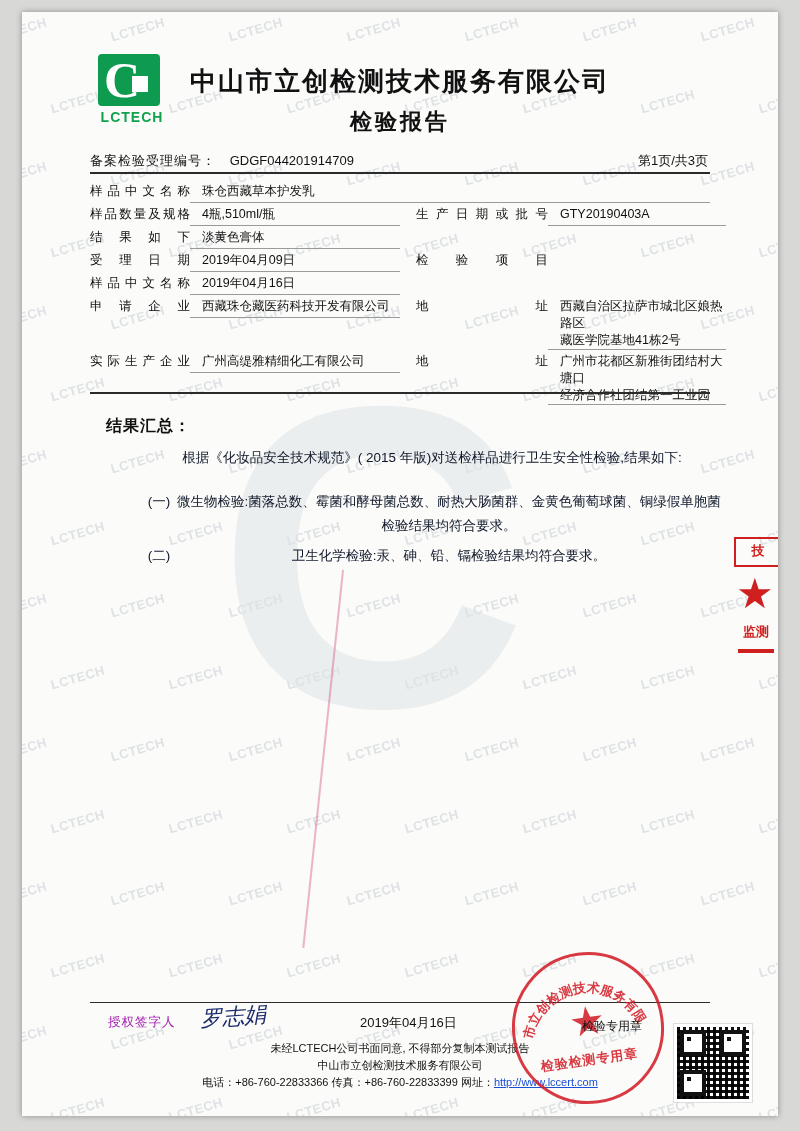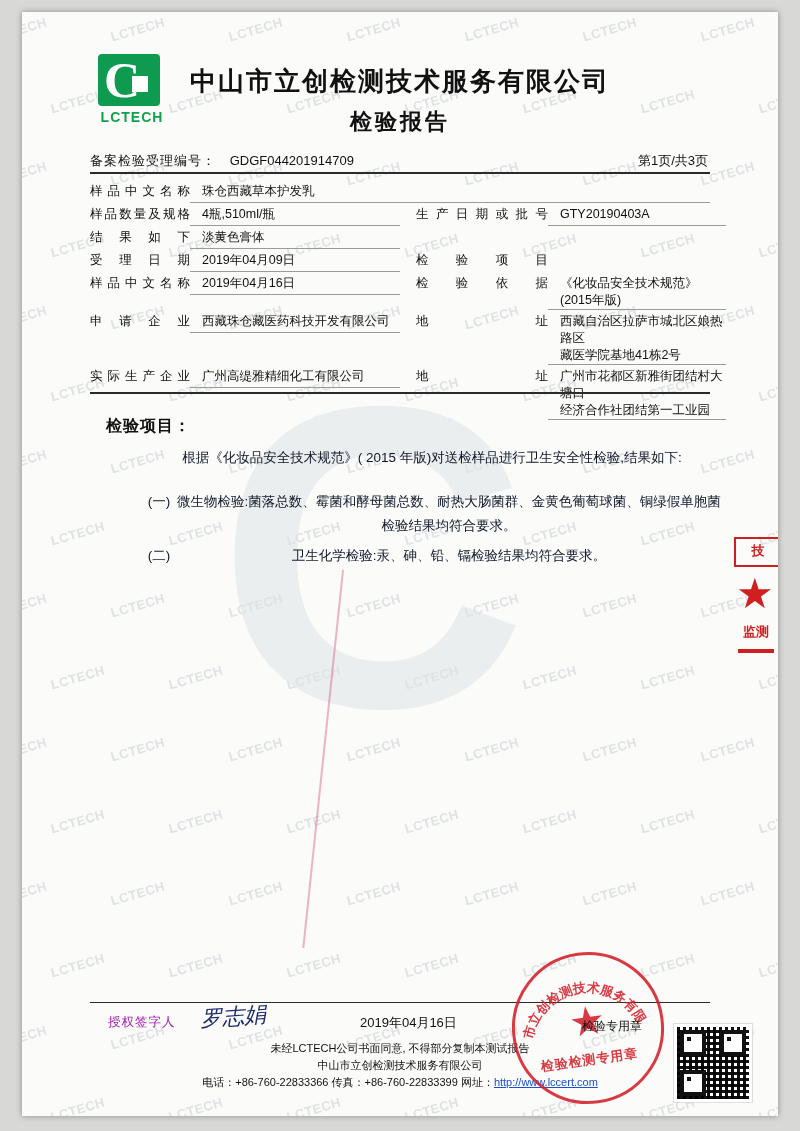--- a/index.html
+++ b/index.html
@@ -391,24 +391,20 @@
           </div>
           <div class="right" style="padding-left:16px">
             <div class="lbl" style="width:132px">检验项目</div>
           </div>
         </div>
         <div class="row">
           <div class="left">
             <div class="lbl">样品中文名称</div>
             <div class="val">2019年04月16日</div>
           </div>
-          <div class="right" style="padding-left:16px">
-            <div class="lbl" style="width:132px">检验依据</div>
-            <div class="val val2">《化妆品安全技术规范》(2015年版)</div>
-          </div>
         </div>
         <div class="row">
           <div class="left">
             <div class="lbl">申请企业</div>
             <div class="val">西藏珠仓藏医药科技开发有限公司</div>
           </div>
           <div class="right" style="padding-left:16px">
             <div class="lbl" style="width:132px">地址</div>
             <div class="val val2">西藏自治区拉萨市城北区娘热路区<br>藏医学院基地41栋2号</div>
           </div>
@@ -420,21 +416,21 @@
           </div>
           <div class="right" style="padding-left:16px">
             <div class="lbl" style="width:132px">地址</div>
             <div class="val val2">广州市花都区新雅街团结村大塘口<br>经济合作社团结第一工业园</div>
           </div>
         </div>
       </div>
 
     <div class="hrule thick" style="top:380px;"></div>
 
-    <div class="sec-title">检验项目：</div>
+    <div class="sec-title">结果汇总：</div>
     <div class="para p1">根据《化妆品安全技术规范》( 2015 年版)对送检样品进行卫生安全性检验,结果如下:</div>
 
     <div class="para p2">
       <div class="hang">
         <div class="num">(一)</div>
         <div class="txt">微生物检验:菌落总数、霉菌和酵母菌总数、耐热大肠菌群、金黄色葡萄球菌、铜绿假单胞菌检验结果均符合要求。</div>
       </div>
     </div>
 
     <div class="para p3">

